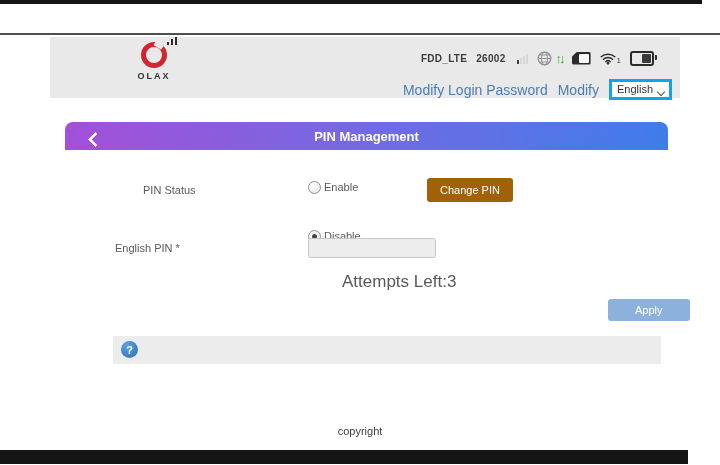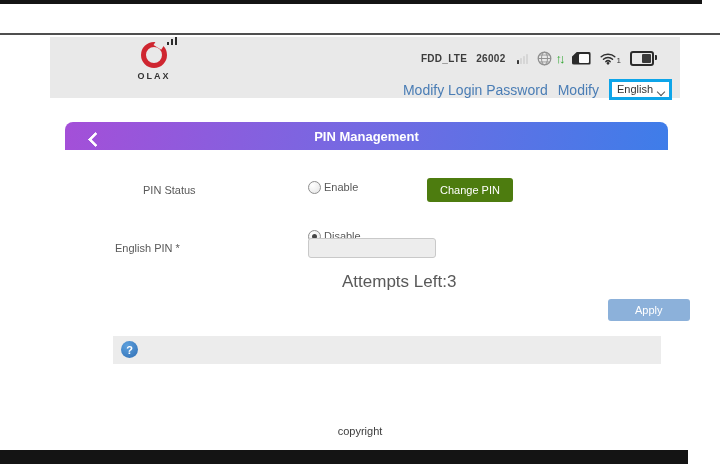--- a/index.html
+++ b/index.html
@@ -65,21 +65,21 @@
   .form-label{position:absolute;font-size:11px;color:#595959;}
   .radio-row{position:absolute;display:flex;align-items:flex-start;gap:3px;cursor:pointer;}
   .radio{position:relative;width:11px;height:11px;border-radius:50%;border:1px solid #8e8e8e;
          background:radial-gradient(circle at 32% 28%,#ffffff,#e4e4e4);}
   .radio.checked::after{content:'';position:absolute;left:3px;top:3px;width:5px;height:5px;
          border-radius:50%;background:#454545;}
   .radio-label{font-size:11px;color:#595959;}
 
   .btn{border:none;border-radius:3px;color:#fff;font-size:11px;cursor:pointer;
        font-family:"Liberation Sans",sans-serif;}
-  .change-pin-btn{position:absolute;left:362px;top:56px;padding:6px 13px;background:#4d7c0f;}
+  .change-pin-btn{position:absolute;left:362px;top:56px;padding:6px 13px;background:#a16207;}
   .apply-btn{position:absolute;left:543px;top:177px;padding:5px 27px;background:#8cb1da;}
 
   .pin-input{position:absolute;left:243px;top:116px;width:116px;height:18px;background:#ededed;
              border:1px solid #c9c9c9;border-radius:3px;font-size:11px;padding:0 5px;color:#333;}
   .attempts{position:absolute;left:245px;top:150px;font-size:17px;color:#595959;margin-left:32px;}
 
   .help-bar{position:absolute;left:48px;top:214px;width:548px;height:28px;background:#ececec;}
   .help-icon{position:absolute;left:8px;top:5px;width:17px;height:17px;border-radius:50%;
              background:radial-gradient(circle at 35% 28%,#5da0dd,#2f6eb4);
              color:#fff;font-size:11px;font-weight:bold;display:flex;align-items:center;

